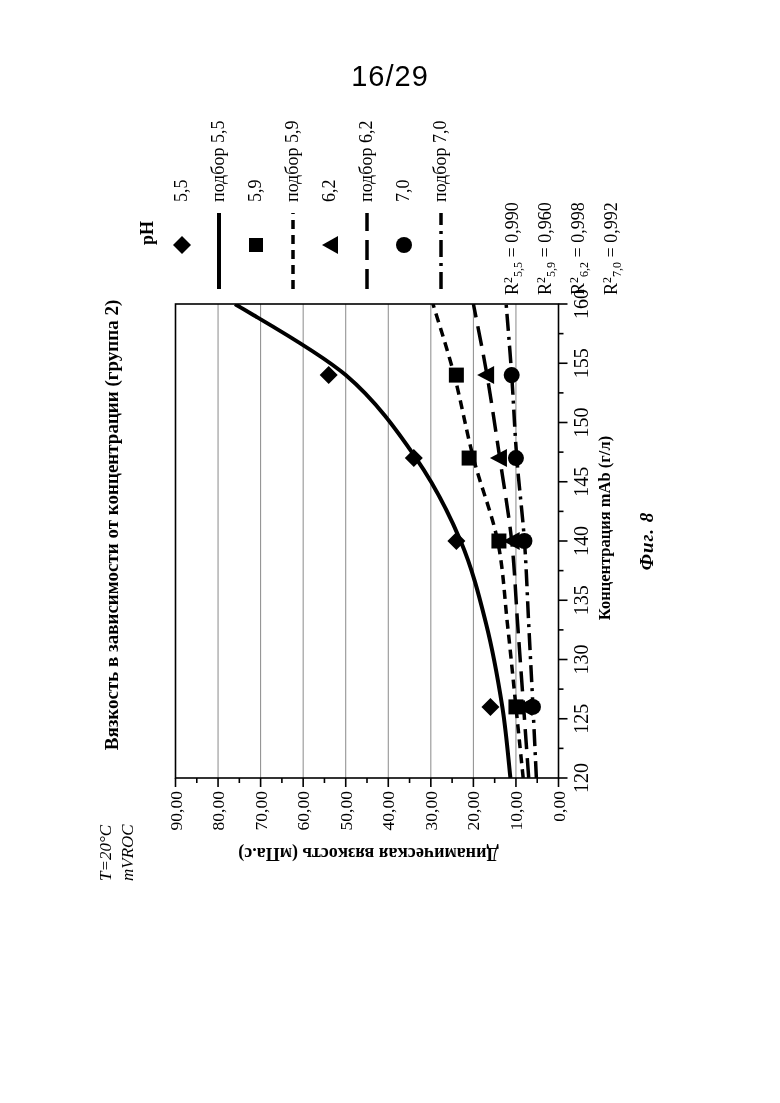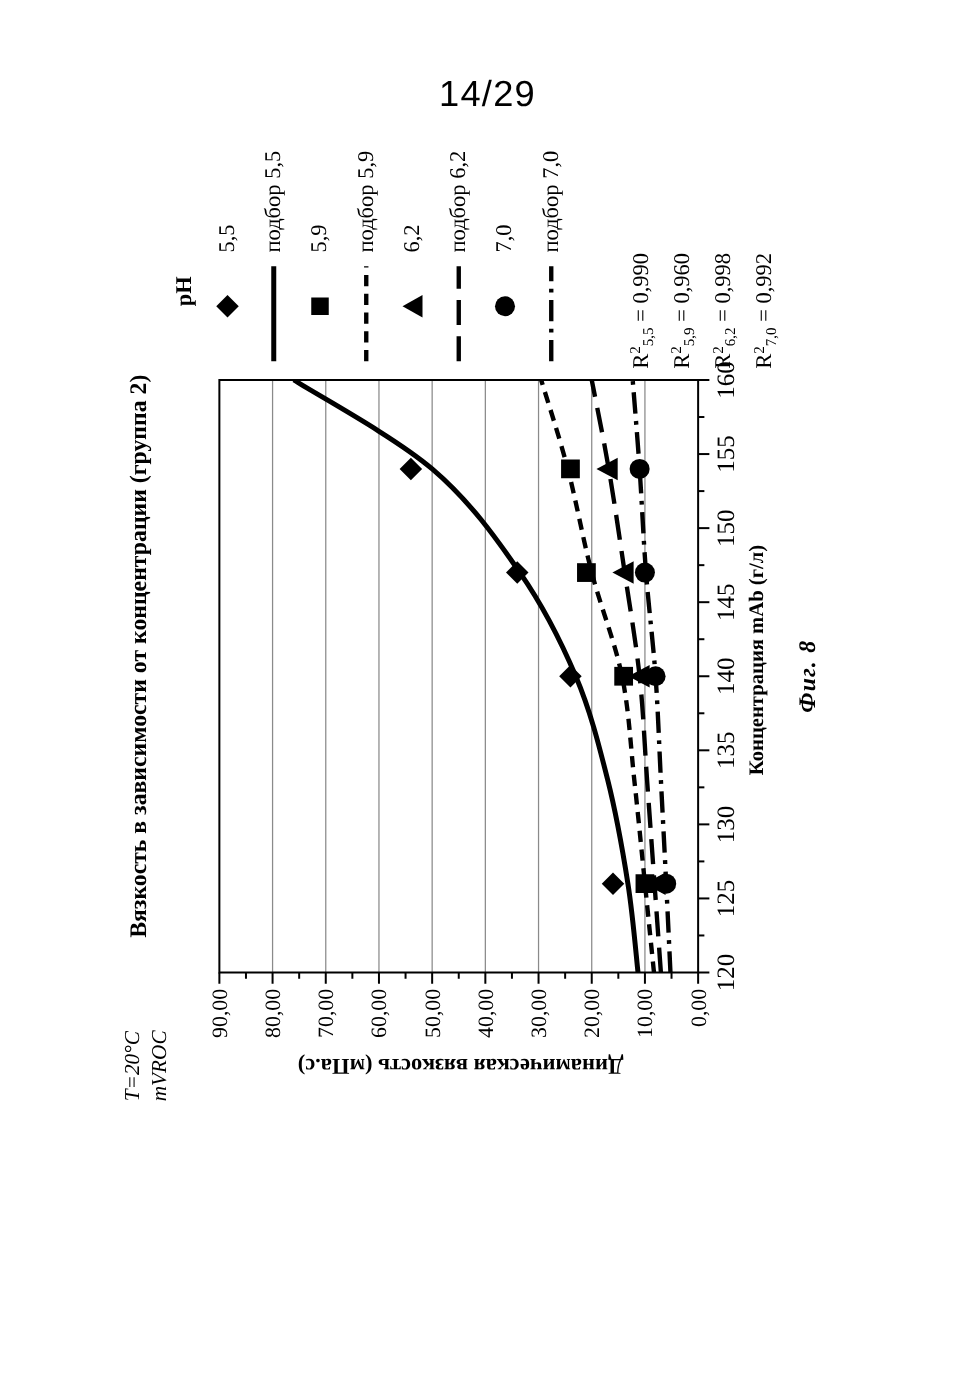--- a/index.html
+++ b/index.html
@@ -26,21 +26,21 @@
   .legend-row .sample{width:88px;height:24px;flex:0 0 auto;}
   .legend-row .lab{margin-left:7px;font-size:18px;white-space:nowrap;}
   .r2block{position:absolute;left:600px;top:416px;font-size:18px;}
   .r2-row{height:33px;white-space:nowrap;}
   .r2-row sup{font-size:12px;vertical-align:6px;}
   .r2-row sub{font-size:12px;vertical-align:-4px;}
 </style>
 </head>
 <body>
 
-<div class="page-number">14/29</div>
+<div class="page-number">16/29</div>
 
 <div class="fig">
 
   <div class="annot">
     <div>T=20°C</div>
     <div>mVROC</div>
   </div>
 
   <div class="chart-title">Вязкость в зависимости от концентрации (группа 2)</div>
 

